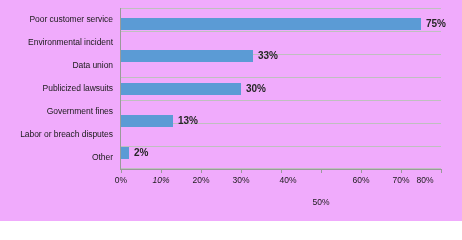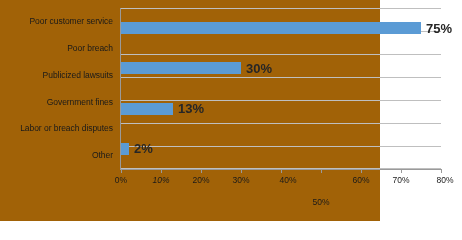--- a/index.html
+++ b/index.html
@@ -10,23 +10,23 @@
   body {
     width: 462px;
     height: 221px;
     font-family: "Liberation Sans", sans-serif;
     color: #1a1a1a;
     overflow: hidden;
   }
 
   #chart-root {
     position: relative;
-    width: 380px;
+    width: 462px;
     height: 221px;
-    background: #a16207;
+    background: #f0abfc;
   }
 
   
   .cat-labels {
     position: absolute;
     left: 0px;
     top: 8px;
     width: 117px;
     height: 161px;
     display: flex;
@@ -98,21 +98,21 @@
     position: relative;
     display: flex;
     align-items: center;
   }
   .bar {
     height: 12px;
     background: #5b9bd5;
     flex: 0 0 auto;
   }
   .bar-value {
-    font-size: 13px;
+    font-size: 10px;
     font-weight: bold;
     color: #262626;
     margin-left: 5px;
     white-space: nowrap;
     line-height: 1;
   }
 
   
   .ticks {
     position: absolute;
@@ -145,21 +145,22 @@
     line-height: 1;
   }
 </style>
 </head>
 <body>
 
 <div id="chart-root">
 
   <div class="cat-labels">
     <div class="cat-label">Poor customer service</div>
-    <div class="cat-label">Poor breach</div>
+    <div class="cat-label">Environmental incident</div>
+    <div class="cat-label">Data union</div>
     <div class="cat-label">Publicized lawsuits</div>
     <div class="cat-label">Government fines</div>
     <div class="cat-label">Labor or breach disputes</div>
     <div class="cat-label">Other</div>
   </div>
 
   <div class="plot">
 
     <div class="axis-v"></div>
     <div class="axis-h"></div>
@@ -172,20 +173,24 @@
         <div class="gridline-h" style="top: 92px; background: rgb(191, 191, 191);"></div>
         <div class="gridline-h" style="top: 115px; background: rgb(191, 191, 191);"></div>
         <div class="gridline-h" style="top: 138px; background: rgb(191, 191, 191);"></div>
         <div class="gridline-h" style="top: 160px; background: rgb(191, 191, 191);"></div>
       </div>
 
     <div class="rows" id="bar-rows">
       <div class="row">
         <div class="bar" style="width: 300px; background: rgb(91, 155, 213);"></div>
         <div class="bar-value">75%</div>
+      </div>
+      <div class="row">
+        <div class="bar" style="width: 132px; background: rgb(91, 155, 213);"></div>
+        <div class="bar-value">33%</div>
       </div>
       <div class="row">
         <div class="bar" style="width: 120px; background: rgb(91, 155, 213);"></div>
         <div class="bar-value">30%</div>
       </div>
       <div class="row">
         <div class="bar" style="width: 52px; background: rgb(91, 155, 213);"></div>
         <div class="bar-value">13%</div>
       </div>
       <div class="row">
@@ -208,16 +213,16 @@
     </div>
   <div class="tick-labels" id="tick-labels">
       <div class="tick-label" style="left: 0px;">0%</div>
       <div class="tick-label" style="left: 40px; font-style: italic;">10%</div>
       <div class="tick-label" style="left: 80px;">20%</div>
       <div class="tick-label" style="left: 120px;">30%</div>
       <div class="tick-label" style="left: 167px;">40%</div>
       <div class="tick-label" style="left: 200px; margin-top: 22px;">50%</div>
       <div class="tick-label" style="left: 240px;">60%</div>
       <div class="tick-label" style="left: 280px;">70%</div>
-      <div class="tick-label" style="left: 324px;">80%</div>
+      <div class="tick-label" style="left: 304px;">80%</div>
     </div>
 
 </div>
 
 </body></html>

